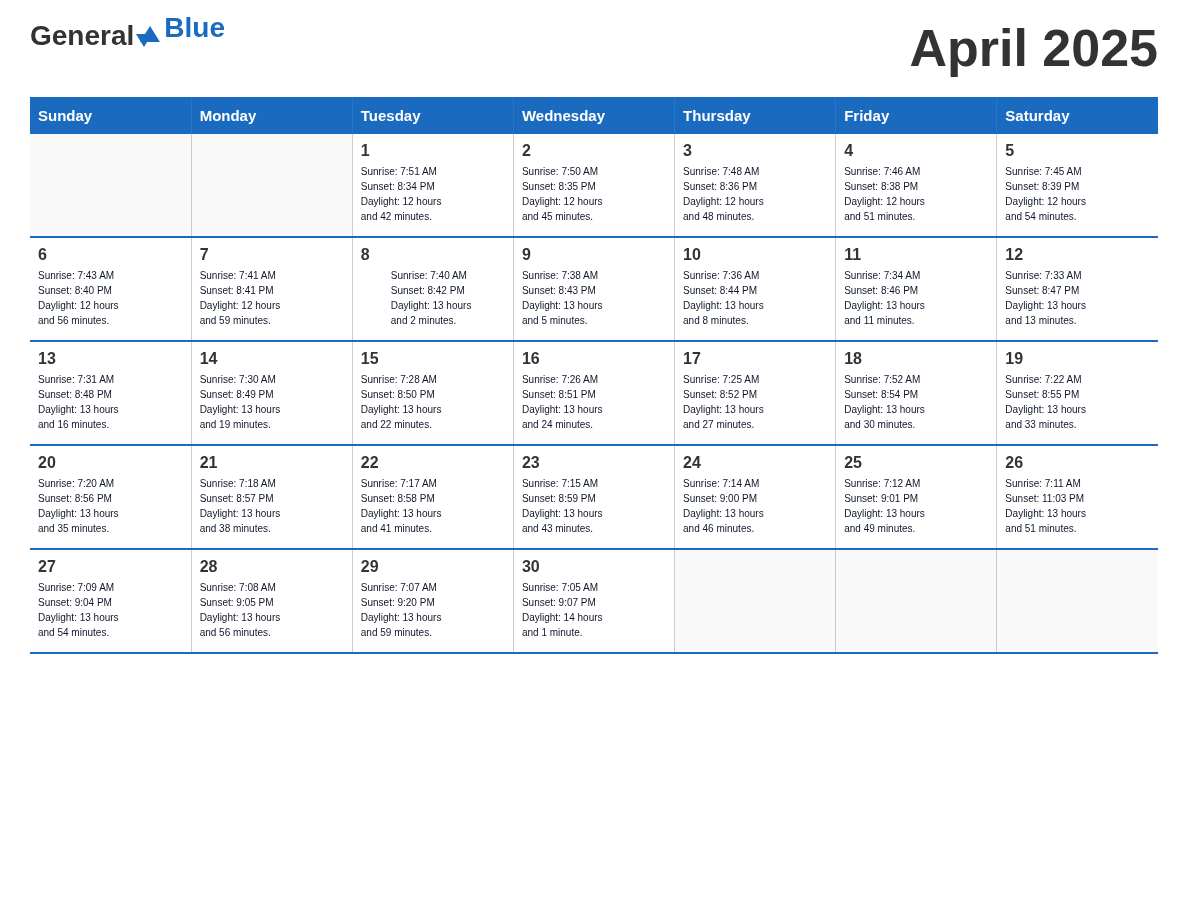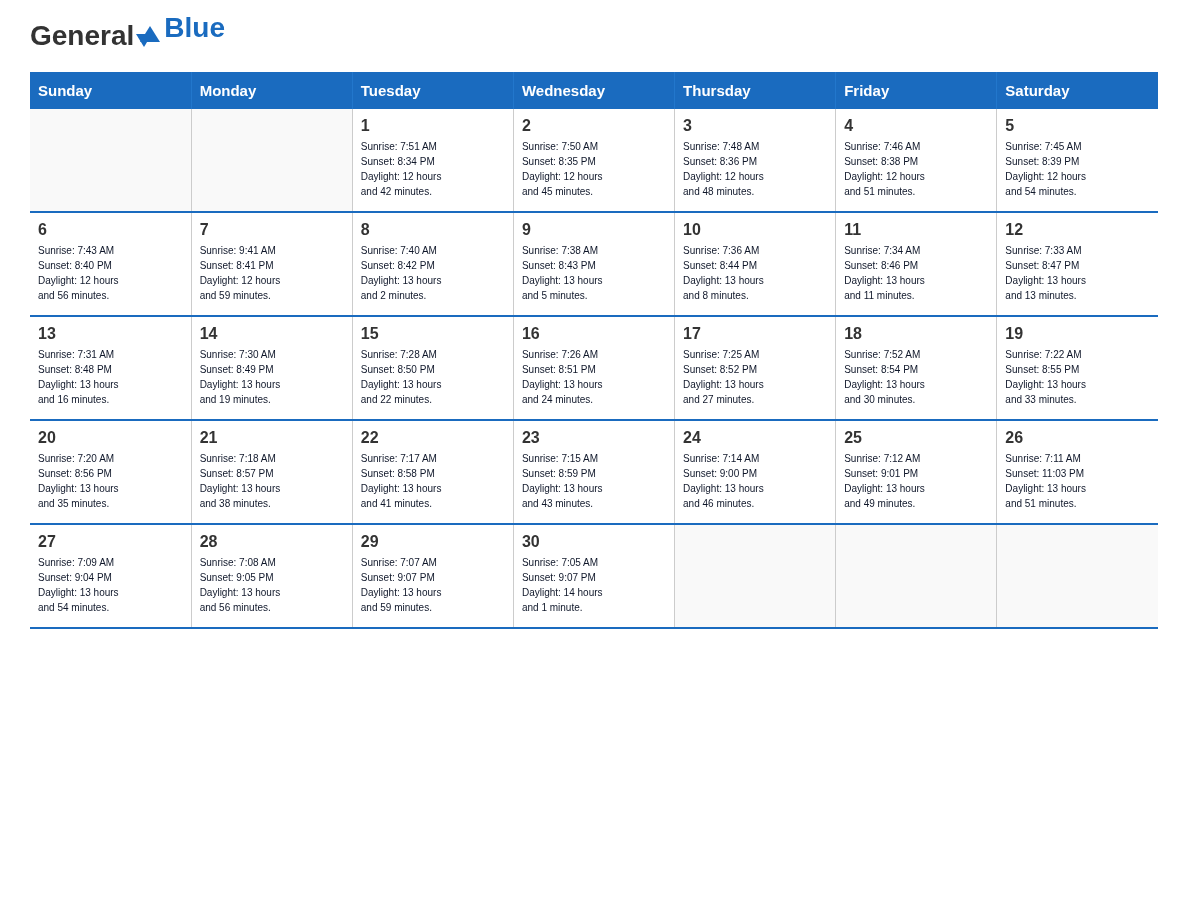--- a/index.html
+++ b/index.html
@@ -113,20 +113,21 @@
         </span>
       </span>
       <br>
     </div>
     <div style="display:flex; align-items:center; margin-top:-8px; margin-left:0;">
       <span class="logo-blue" style="color:#1a6bbf; font-size:28px; font-weight:bold;">Blue</span>
     </div>
     <div class="logo-underline"></div>
   </div>
   <div class="title-area">
+    <div class="month-title">April 2025</div>
   </div>
 </div>
 
 <table class="calendar-table">
   <thead>
     <tr>
     <th>Sunday</th>
         <th>Monday</th>
         <th>Tuesday</th>
         <th>Wednesday</th>
@@ -178,28 +179,28 @@
       <tr>
         <td>
           <span class="day-number">6</span>
           <div class="day-info" style="white-space: pre-line;">Sunrise: 7:43 AM
 Sunset: 8:40 PM
 Daylight: 12 hours
 and 56 minutes.</div>
         </td>
         <td>
           <span class="day-number">7</span>
-          <div class="day-info" style="white-space: pre-line;">Sunrise: 9:41 AM
+          <div class="day-info" style="white-space: pre-line;">Sunrise: 7:41 AM
 Sunset: 8:41 PM
 Daylight: 12 hours
 and 59 minutes.</div>
         </td>
         <td>
           <span class="day-number">8</span>
-          <div class="day-info" style="white-space: pre-line;">Sunrise: 7:40 AM
+          <div class="day-info" style="white-space: pre-line; margin-left: 30px;">Sunrise: 7:40 AM
 Sunset: 8:42 PM
 Daylight: 13 hours
 and 2 minutes.</div>
         </td>
         <td>
           <span class="day-number">9</span>
           <div class="day-info" style="white-space: pre-line;">Sunrise: 7:38 AM
 Sunset: 8:43 PM
 Daylight: 13 hours
 and 5 minutes.</div>
@@ -339,21 +340,21 @@
         <td>
           <span class="day-number">28</span>
           <div class="day-info" style="white-space: pre-line;">Sunrise: 7:08 AM
 Sunset: 9:05 PM
 Daylight: 13 hours
 and 56 minutes.</div>
         </td>
         <td>
           <span class="day-number">29</span>
           <div class="day-info" style="white-space: pre-line;">Sunrise: 7:07 AM
-Sunset: 9:07 PM
+Sunset: 9:20 PM
 Daylight: 13 hours
 and 59 minutes.</div>
         </td>
         <td>
           <span class="day-number">30</span>
           <div class="day-info" style="white-space: pre-line;">Sunrise: 7:05 AM
 Sunset: 9:07 PM
 Daylight: 14 hours
 and 1 minute.</div>
         </td>

